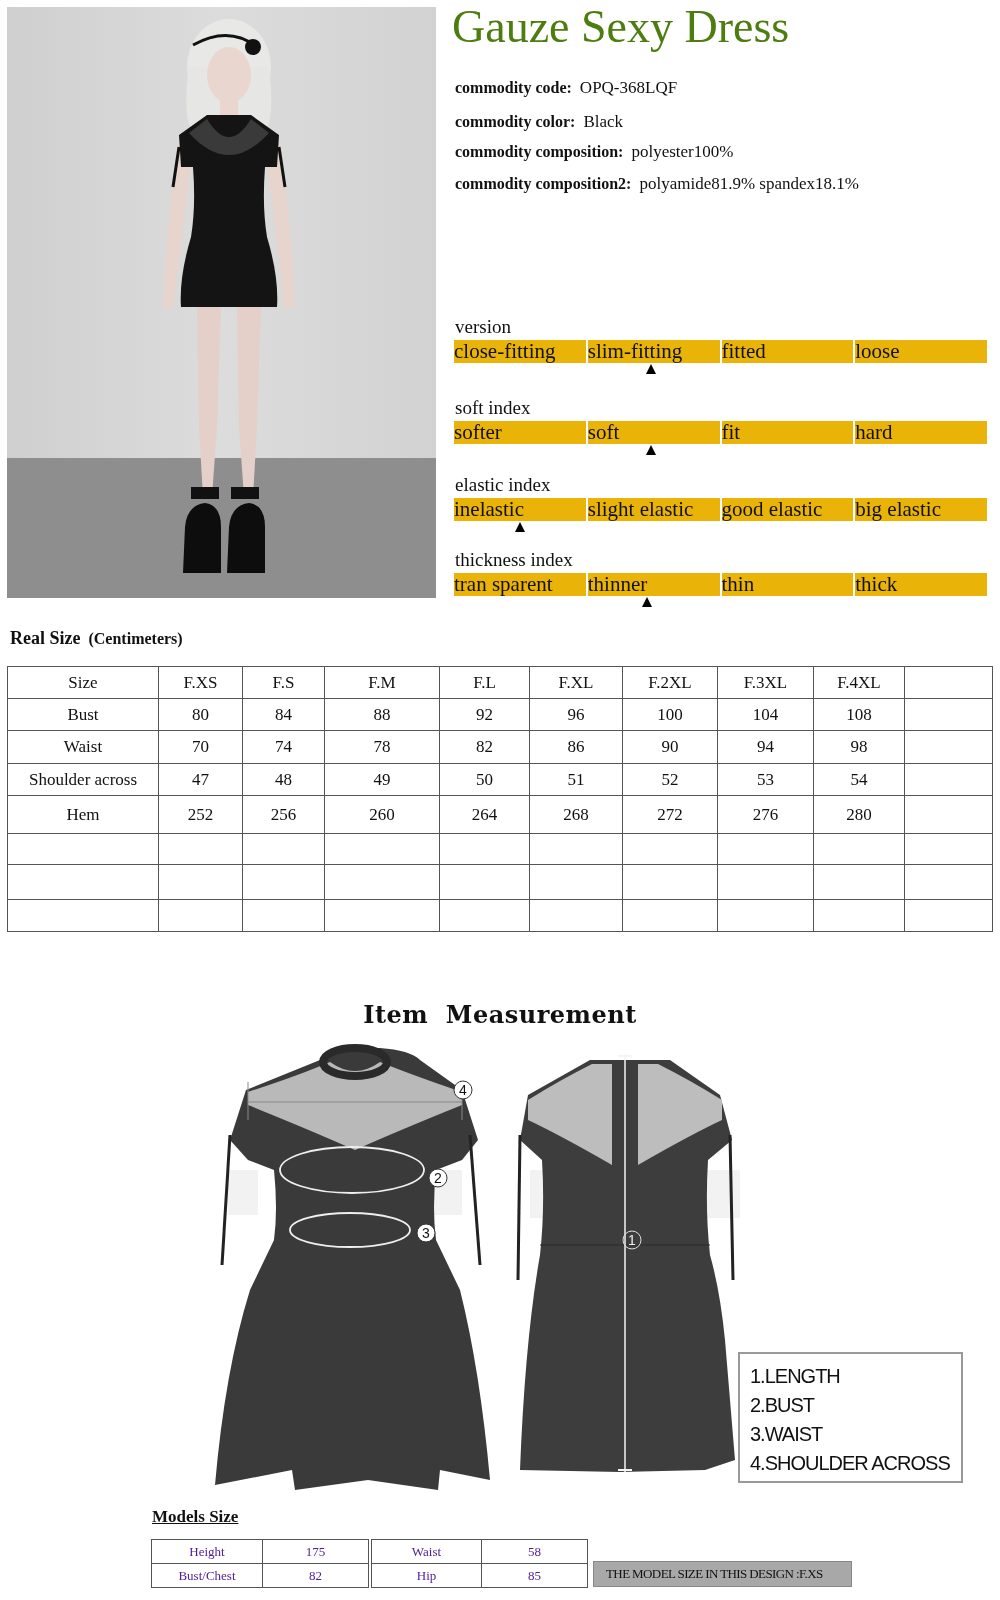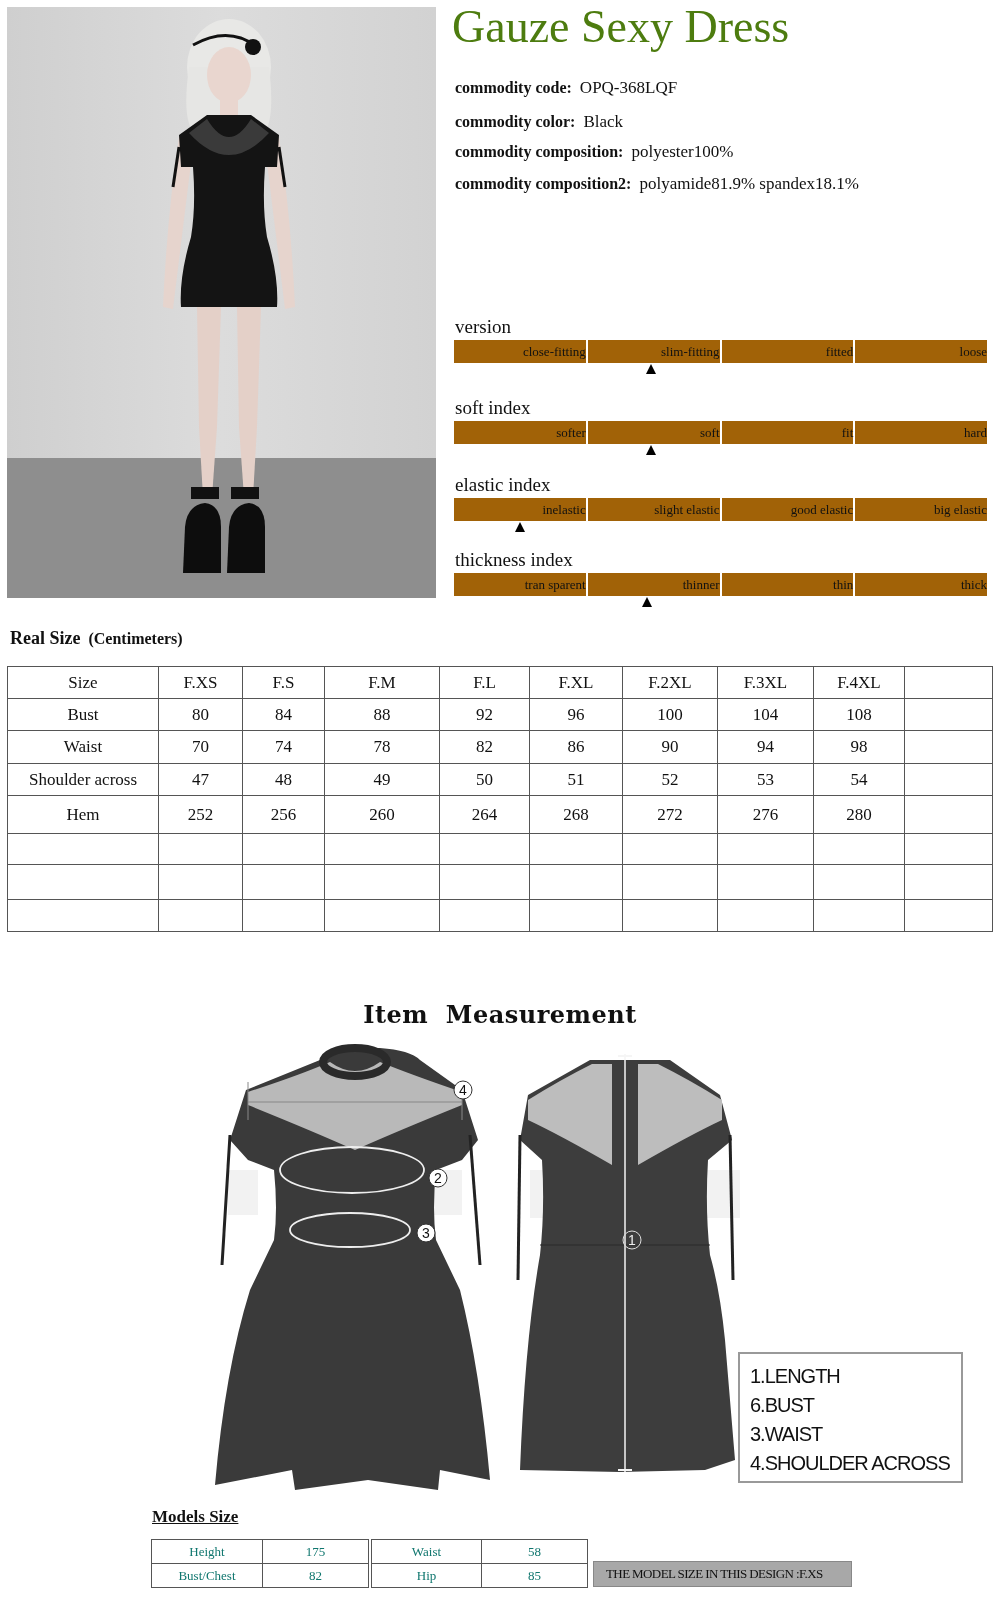--- a/index.html
+++ b/index.html
@@ -14,40 +14,40 @@
 
   
   .title { left: 452px; top: 0px; font-size: 46px; line-height: 54px; font-family: "Liberation Serif", serif; color: #4d7c0f; white-space: nowrap; }
   .spec { left: 455px; font-size: 16px; white-space: nowrap; }
   .spec .k { font-weight: bold; margin-right: 8px; text-align: center; }
   .spec .v { font-size: 17px; }
 
   
   .idx-label { left: 455px; font-size: 19px; line-height: 22px; white-space: nowrap; }
   .idx-bar { left: 454px; width: 533px; height: 23px; display: flex; gap: 2px; }
-  .idx-seg { flex: 1; background: #a16207; text-align: right; font-size: 13px; line-height: 23px; color: #111; }
+  .idx-seg { flex: 1; background: #eab308; text-align: left; font-size: 21px; line-height: 23px; color: #111; }
   .arrow { width: 0; height: 0; border-left: 5px solid transparent; border-right: 5px solid transparent; border-bottom: 10px solid #000; }
 
   
   .rs-title { left: 10px; top: 628px; white-space: nowrap; }
   .rs-title .big { font-size: 18px; font-weight: bold; }
   .rs-title .small { font-size: 16px; font-weight: bold; margin-left: 8px; text-align: right; }
   table.sizes { position: absolute; left: 7px; top: 666px; border-collapse: collapse; font-family: "Liberation Serif", serif; }
   table.sizes td { border: 1.5px solid #555; text-align: center; font-size: 17px; color: #111; padding: 0; }
 
   .im-title { left: 0; width: 1000px; top: 1000px; text-align: center; font-size: 24px; font-weight: bold; font-family: "DejaVu Serif", serif; letter-spacing: 0.5px; }
 
   
   .dress-svg { left: 200px; top: 1040px; width: 540px; height: 470px; }
 
   .legend { left: 738px; top: 1352px; width: 225px; height: 131px; border: 2px solid #999; padding: 8px 10px; font-family: "Liberation Sans", sans-serif; font-size: 20px; line-height: 29px; letter-spacing: -1px; color: #111; }
 
   .ms-title { left: 152px; top: 1507px; font-size: 17px; font-weight: bold; white-space: nowrap; text-decoration: underline; }
   table.models { position: absolute; top: 1539px; border-collapse: collapse; }
-  table.models td { border: 1px solid #555; text-align: center; font-size: 13px; height: 24px; color: #0f766e; }
+  table.models td { border: 1px solid #555; text-align: center; font-size: 13px; height: 24px; color: #4c1d95; }
   .model-note { left: 593px; top: 1561px; width: 259px; height: 26px; background: #a8a8a8; border: 1px solid #888; font-size: 13px; line-height: 24px; padding-left: 12px; letter-spacing: -0.6px; white-space: nowrap; }
 </style>
 </head>
 <body>
 
 <div class="abs photo">
   <div class="wall"></div>
   <div class="floor"></div>
   <svg width="429" height="591" style="position:absolute;left:0;top:0">
 
@@ -302,21 +302,21 @@
     <line x1="530" y1="95" x2="533" y2="240" stroke="#222" stroke-width="3"></line>
   </g>
   <g>
     <circle cx="432" cy="200" r="9" fill="none" stroke="#ddd" stroke-width="1"></circle>
     <text x="432" y="205" font-size="14" text-anchor="middle" fill="#eee" font-family="Liberation Sans, sans-serif">1</text>
   </g>
 </svg>
 
 <div class="abs legend">
   <div>1.LENGTH</div>
-  <div>6.BUST</div>
+  <div>2.BUST</div>
   <div>3.WAIST</div>
   <div style="white-space:nowrap">4.SHOULDER ACROSS</div>
 </div>
 
 <div class="abs ms-title">Models Size</div>
 <table class="models" style="left:151px">
   <tbody>
       <tr>
     <td style="width:111px">Height</td>
     <td style="width:106px">175</td>

